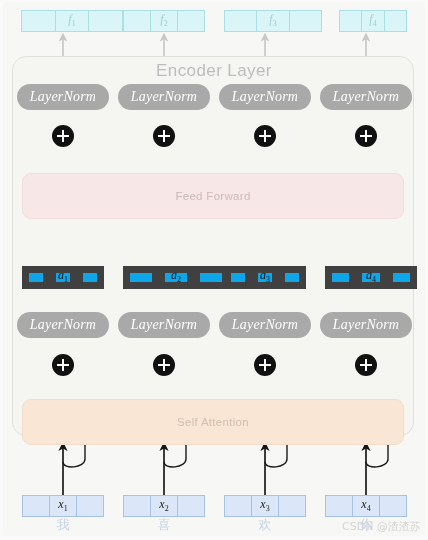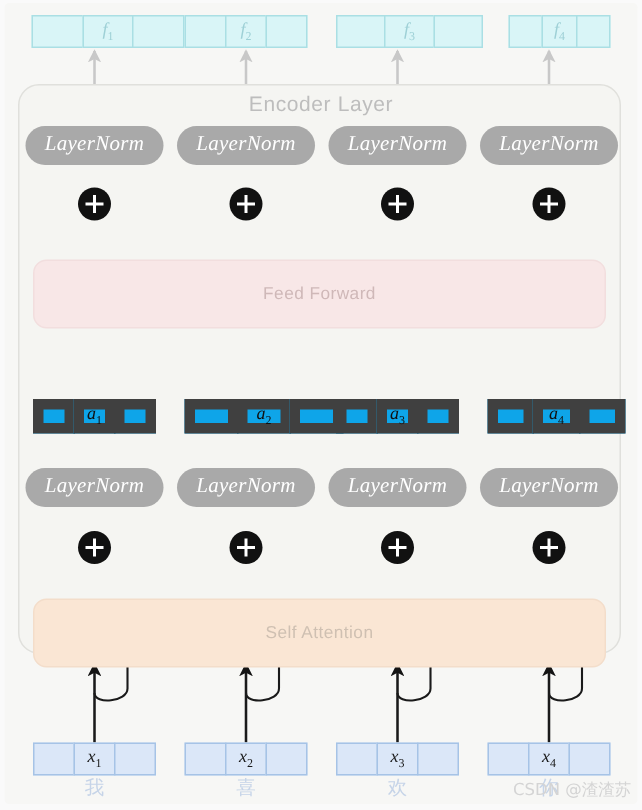--- a/index.html
+++ b/index.html
@@ -19,21 +19,21 @@
   }
   svg.wires{position:absolute;left:0;top:0;width:428px;height:540px;pointer-events:none;}
 
   
   .encoder-box{
     position:absolute;left:12px;top:56px;width:400px;height:378px;
     border:1.4px solid #e0e0dc;border-radius:14px;background:#f5f5f2;
   }
   .encoder-title{
     position:absolute;left:0;top:61px;width:428px;text-align:center;
-    font-size:14px;color:#bdbdbd;letter-spacing:.4px;font-weight:400;
+    font-size:17px;color:#bdbdbd;letter-spacing:.4px;font-weight:400;
   }
 
   
   .tokbox{position:absolute;display:flex;height:22px;box-sizing:border-box;}
   .tokbox .cell{flex:1 1 0;box-sizing:border-box;position:relative;}
   .tokbox .cell.mid{display:flex;align-items:center;justify-content:center;}
   .tokbox .lbl{
     font-family:"Liberation Serif", serif;font-style:italic;
     font-size:12px;line-height:1;position:relative;top:-.5px;
   }

